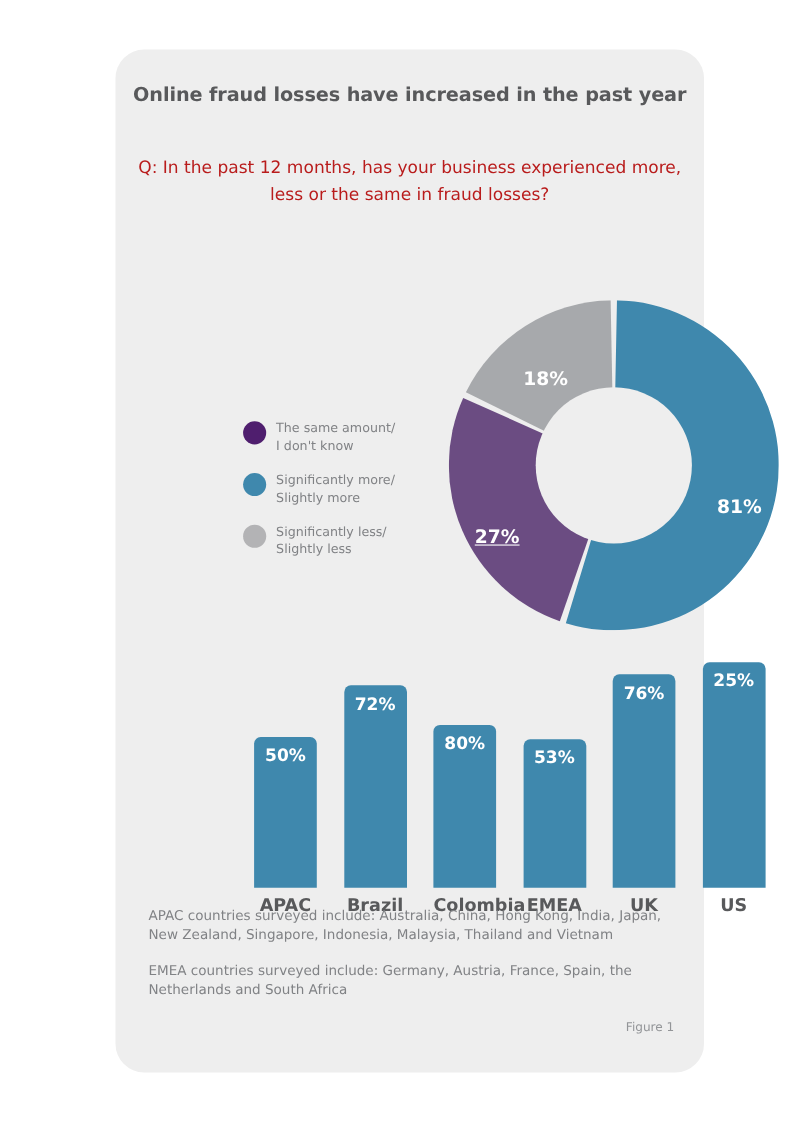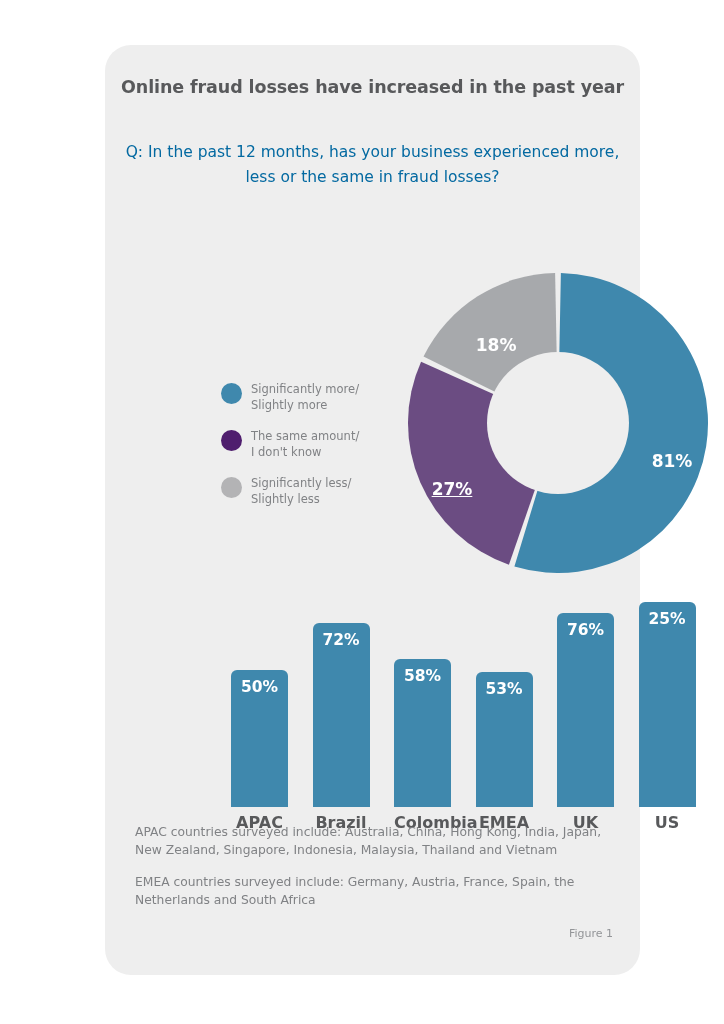--- a/index.html
+++ b/index.html
@@ -33,21 +33,21 @@
     color: #58595b;
     letter-spacing: -0.1px;
   }
   #chart-question {
     position: absolute;
     left: 20px;
     top: 95px;
     width: 495px;
     text-align: center;
     font-size: 15.5px;
-    color: #0369a1;
+    color: #b91c1c;
     line-height: 25px;
   }
 
   
   #donut-legend {
     position: absolute;
     left: 116px;
     top: 337px;
     width: 165px;
   }
@@ -155,28 +155,28 @@
 </head>
 <body>
 
 <div id="figure-card">
 
   <div id="chart-title">Online fraud losses have increased in the past year</div>
   <div id="chart-question">Q: In the past 12 months, has your business experienced more, less or the same in fraud losses?</div>
 
   <div id="donut-legend">
       <div class="legend-row">
+        <div class="legend-swatch" style="background: rgb(79, 30, 110);"></div>
+        <div class="legend-label">The same amount/
+I don't know</div>
+      </div>
+      <div class="legend-row">
         <div class="legend-swatch" style="background: rgb(63, 136, 173);"></div>
         <div class="legend-label">Significantly more/
 Slightly more</div>
-      </div>
-      <div class="legend-row">
-        <div class="legend-swatch" style="background: rgb(79, 30, 110);"></div>
-        <div class="legend-label">The same amount/
-I don't know</div>
       </div>
       <div class="legend-row">
         <div class="legend-swatch" style="background: rgb(179, 179, 181);"></div>
         <div class="legend-label">Significantly less/
 Slightly less</div>
       </div>
     </div>
 
   <div id="donut-chart">
     <svg width="300" height="300" viewBox="0 0 300 300">
@@ -197,21 +197,21 @@
       </div>
       <div class="bar-axis-label" style="left: 108px;">APAC</div>
       <div class="bar-column" style="left: 189.5px; height: 225px;">
         <div class="bar-rect" style="height: 184.091px; background: rgb(63, 136, 173); margin-top: 40px;">
           <div class="bar-value">72%</div>
         </div>
       </div>
       <div class="bar-axis-label" style="left: 189.5px;">Brazil</div>
       <div class="bar-column" style="left: 271px; height: 225px;">
         <div class="bar-rect" style="height: 148.295px; background: rgb(63, 136, 173);">
-          <div class="bar-value">58%</div>
+          <div class="bar-value">80%</div>
         </div>
       </div>
       <div class="bar-axis-label" style="left: 271px;">Colombia</div>
       <div class="bar-column" style="left: 352.5px; height: 225px;">
         <div class="bar-rect" style="height: 135.511px; background: rgb(63, 136, 173);">
           <div class="bar-value">53%</div>
         </div>
       </div>
       <div class="bar-axis-label" style="left: 352.5px;">EMEA</div>
       <div class="bar-column" style="left: 434px; height: 225px;">

